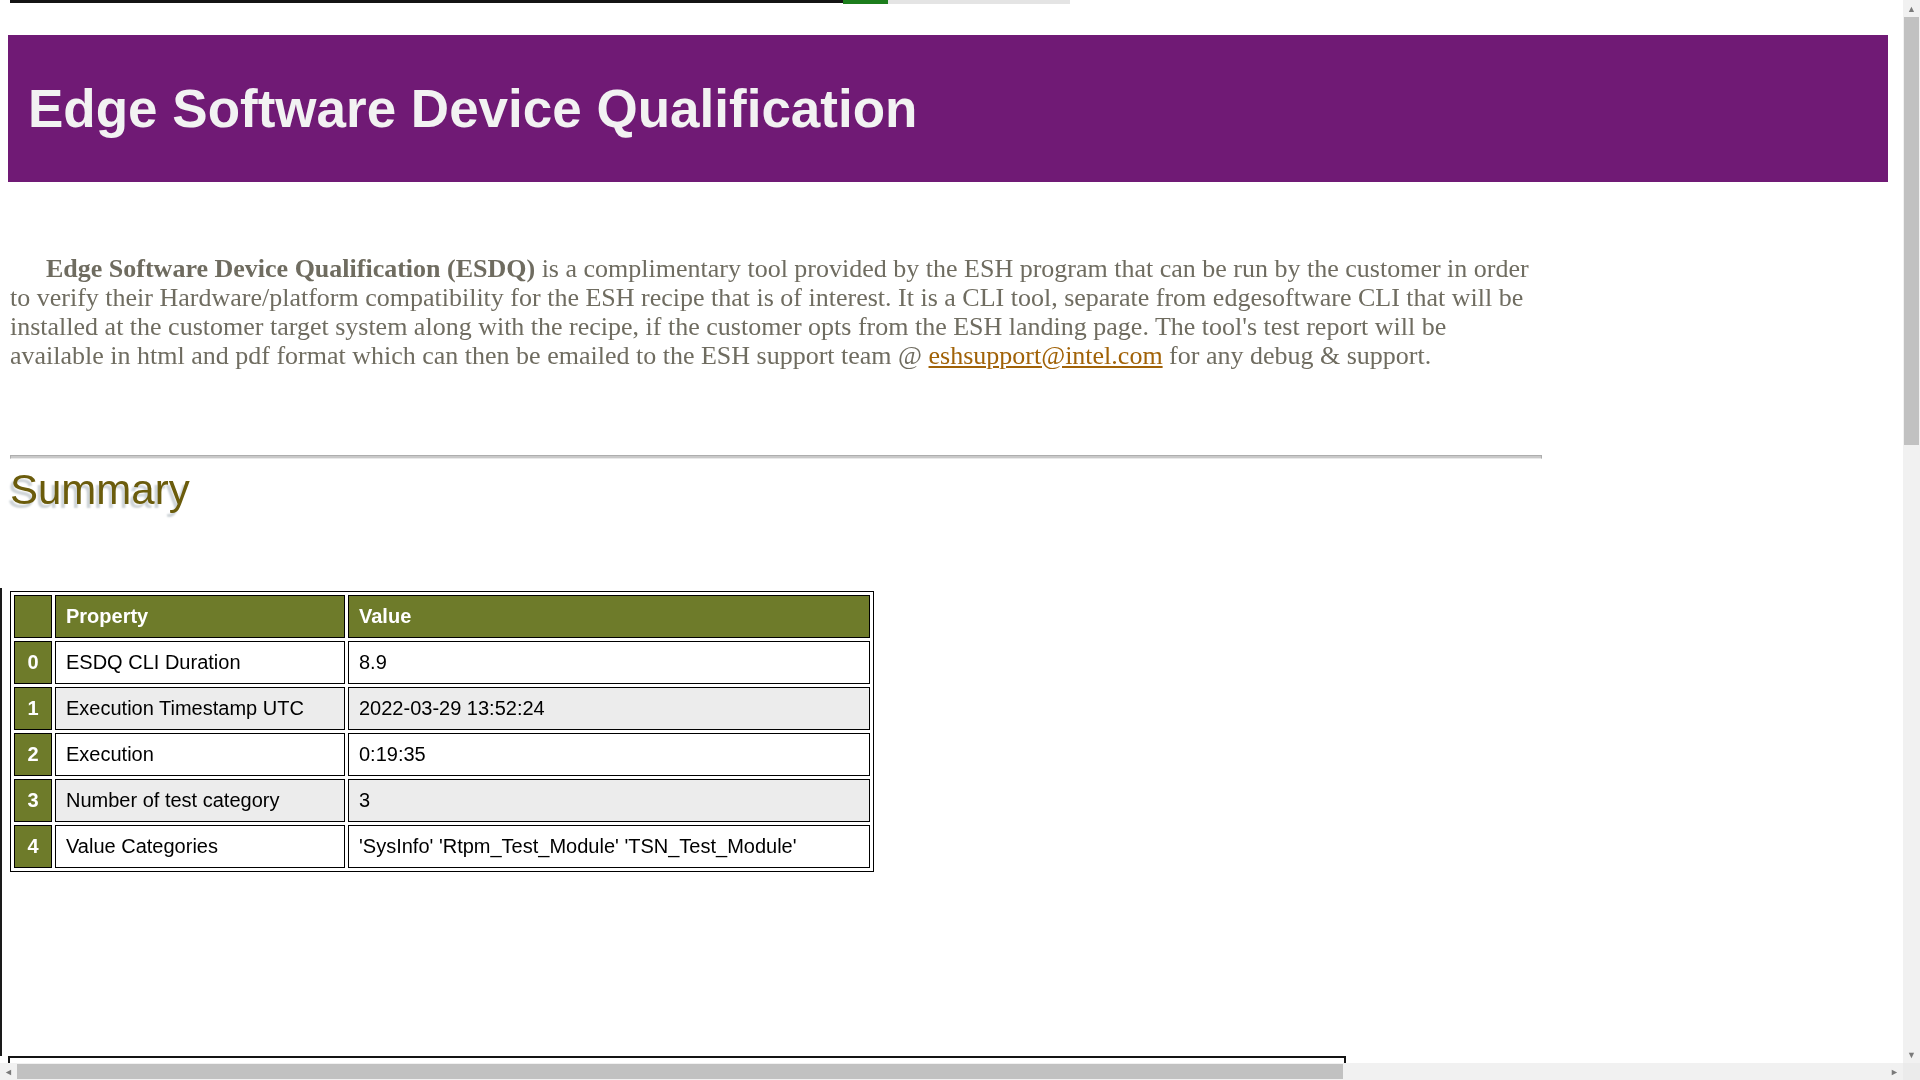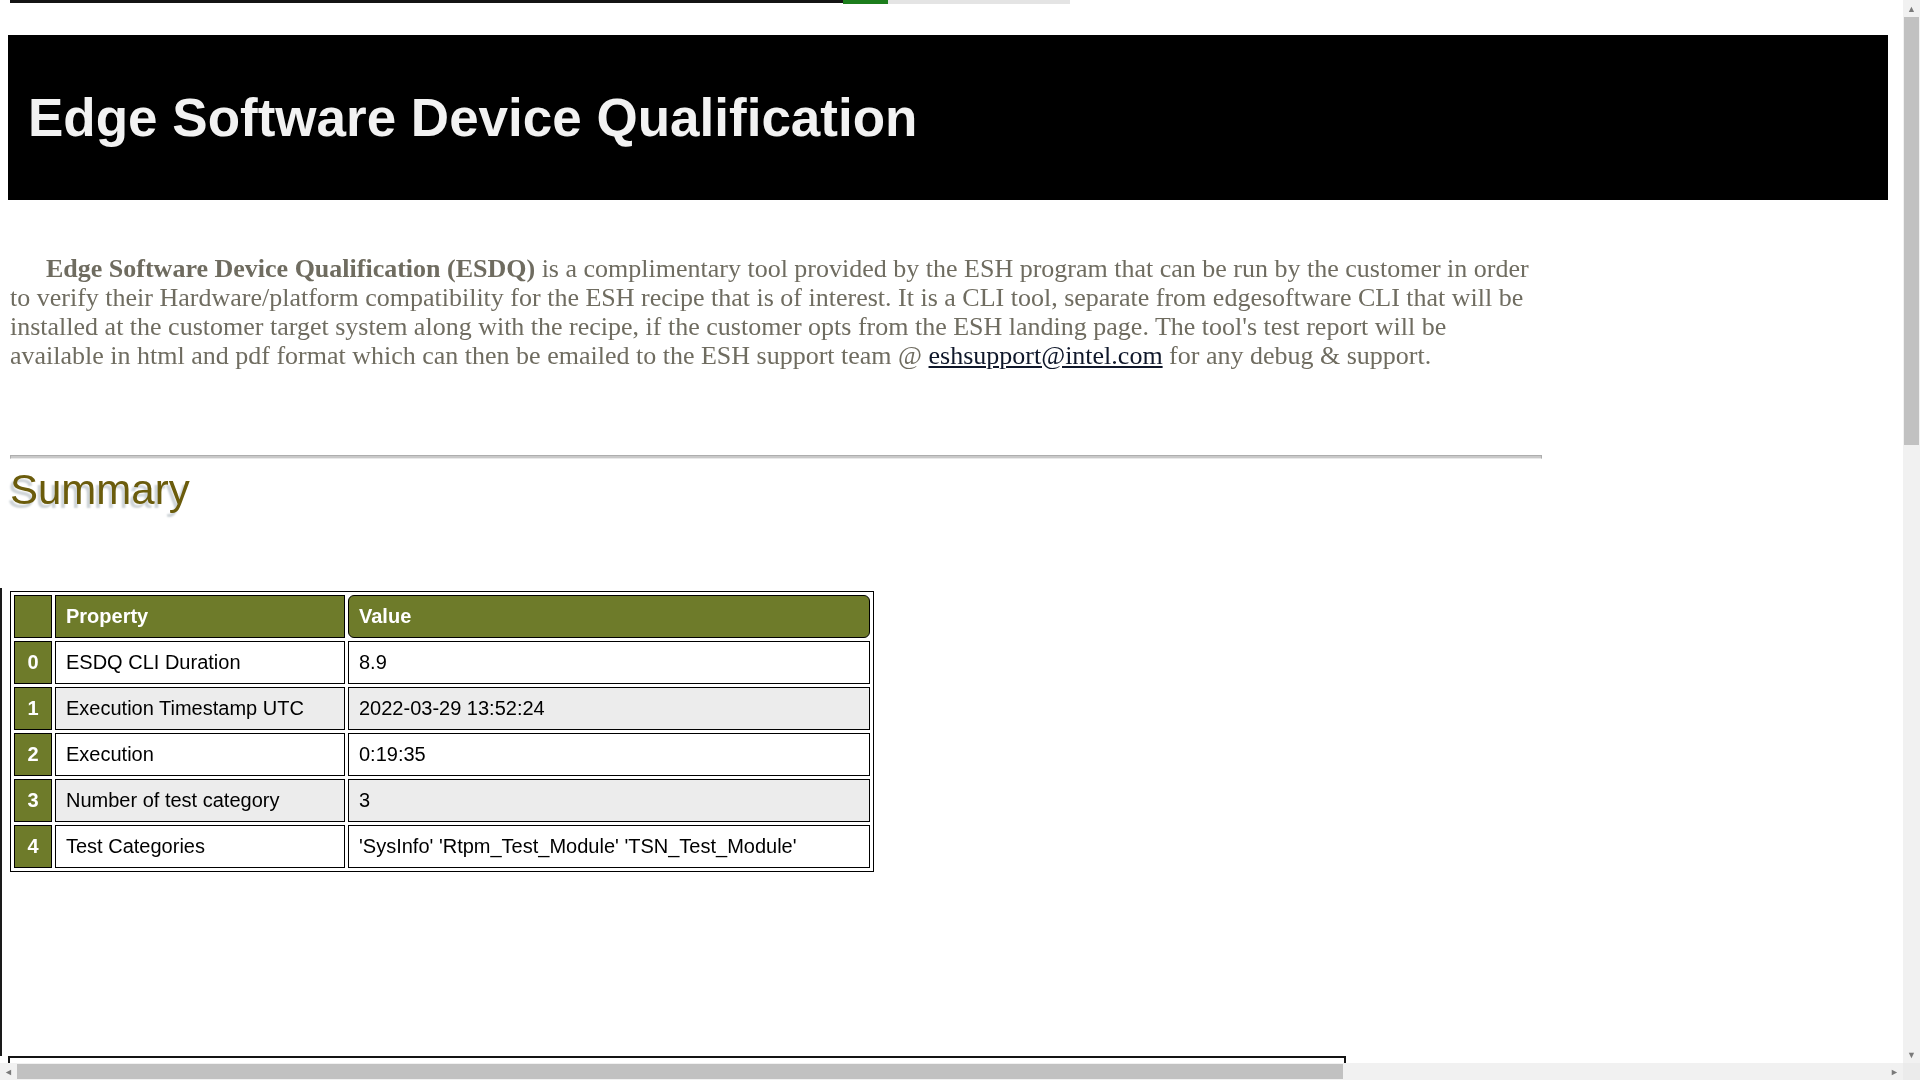--- a/index.html
+++ b/index.html
@@ -9,51 +9,51 @@
 
   
   .top-table-edge { position:absolute; left:10px; top:0; width:833px; height:3px; background:#141414; }
   .top-progress-green { position:absolute; left:843px; top:0; width:45px; height:4px; background:#1c7d1c; }
   .top-progress-track { position:absolute; left:888px; top:0; width:182px; height:4px; background:#e4e4e4; }
 
   
   .left-frame-line { position:absolute; left:0; top:588px; width:2px; height:468px; background:#1a1a1a; }
 
   
-  .banner { position:absolute; left:8px; top:35px; width:1880px; height:165px;
-            background:#000000; display:flex; align-items:center; }
+  .banner { position:absolute; left:8px; top:35px; width:1880px; height:147px;
+            background:#701a75; display:flex; align-items:center; }
   .banner h1 { color:#f2f2f2; font-size:53px; font-weight:bold; padding-left:20px;
                letter-spacing:0px; }
 
   
   .intro { position:absolute; left:10px; top:254px; width:1532px;
            font-family:"Liberation Serif", serif; font-size:26px; line-height:29px;
            color:#6f6c60; }
   .intro b { font-weight:bold;margin-left:36px; }
-  .intro a { color:#0f172a; text-decoration:underline; cursor:pointer; }
+  .intro a { color:#a16207; text-decoration:underline; cursor:pointer; }
 
   .rule { position:absolute; left:10px; top:455px; width:1532px; height:4px;
           background:#c9c9c9; border:1px solid #aeaeae; border-bottom-color:#e9e9e9; }
 
   .sec-heading { position:absolute; left:10px; color:#6b5c0c; font-size:42px; font-weight:400;
                  text-shadow:-3px 4px 2px #ccd2d6; }
   .h-summary { top:466px; }
   .h-systeminfo { top:947px; }
 
   
   .summary-table { position:absolute; left:10px; top:591px;
                    border-collapse:separate; border-spacing:3px;
                    border:1px solid #000000; font-size:20px; color:#000000; }
   .summary-table th, .summary-table td { border:1px solid #000000; height:40px;
                    padding:9px 10px; text-align:left; vertical-align:middle; }
   .summary-table thead th { background:#6e7b2a; color:#ffffff; font-weight:bold; }
   .summary-table tbody th { background:#6e7b2a; color:#ffffff; font-weight:bold; text-align:center; }
   .col-idx { width:38px; min-width:38px; }
   .col-prop { width:290px; min-width:290px; }
-  .col-val { width:522px; min-width:522px;border-radius:6px; }
+  .col-val { width:522px; min-width:522px; }
   .summary-table tbody tr:nth-child(even) td { background:#ececec; }
   .summary-table tbody tr:nth-child(odd) td { background:#ffffff; }
 
   
   .si-table-edge { position:absolute; left:8px; top:1056px; width:1338px; height:7px;
                    border-top:2px solid #141414; border-left:2px solid #141414;
                    border-right:2px solid #141414; }
 
   
   .vscrollbar { position:absolute; right:0; top:0; width:17px; height:1063px; background:#f1f1f1; }
@@ -118,21 +118,21 @@
         <td>Execution</td>
         <td>0:19:35</td>
       </tr>
       <tr>
         <th>3</th>
         <td>Number of test category</td>
         <td>3</td>
       </tr>
       <tr>
         <th>4</th>
-        <td>Test Categories</td>
+        <td>Value Categories</td>
         <td>'SysInfo' 'Rtpm_Test_Module' 'TSN_Test_Module'</td>
       </tr>
     </tbody>
   </table>
 
 
   <div class="si-table-edge"></div>
 
   <div class="vscrollbar">
     <div class="v-arrow-up">▲</div>

